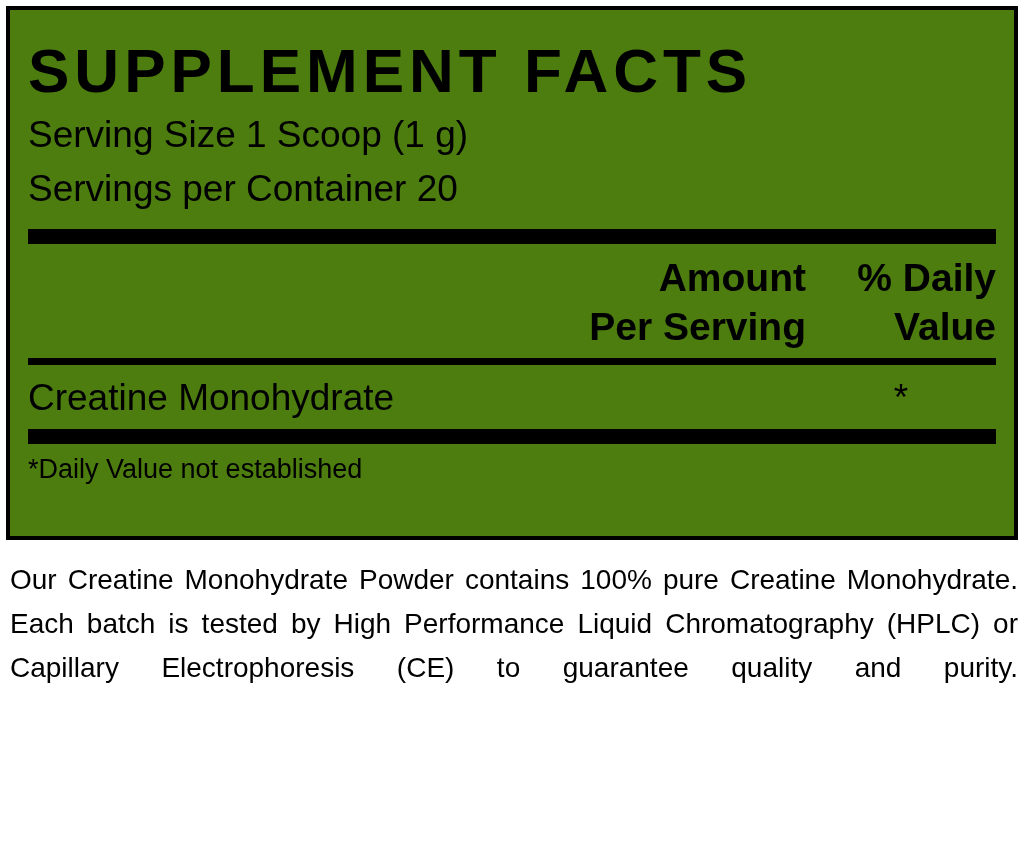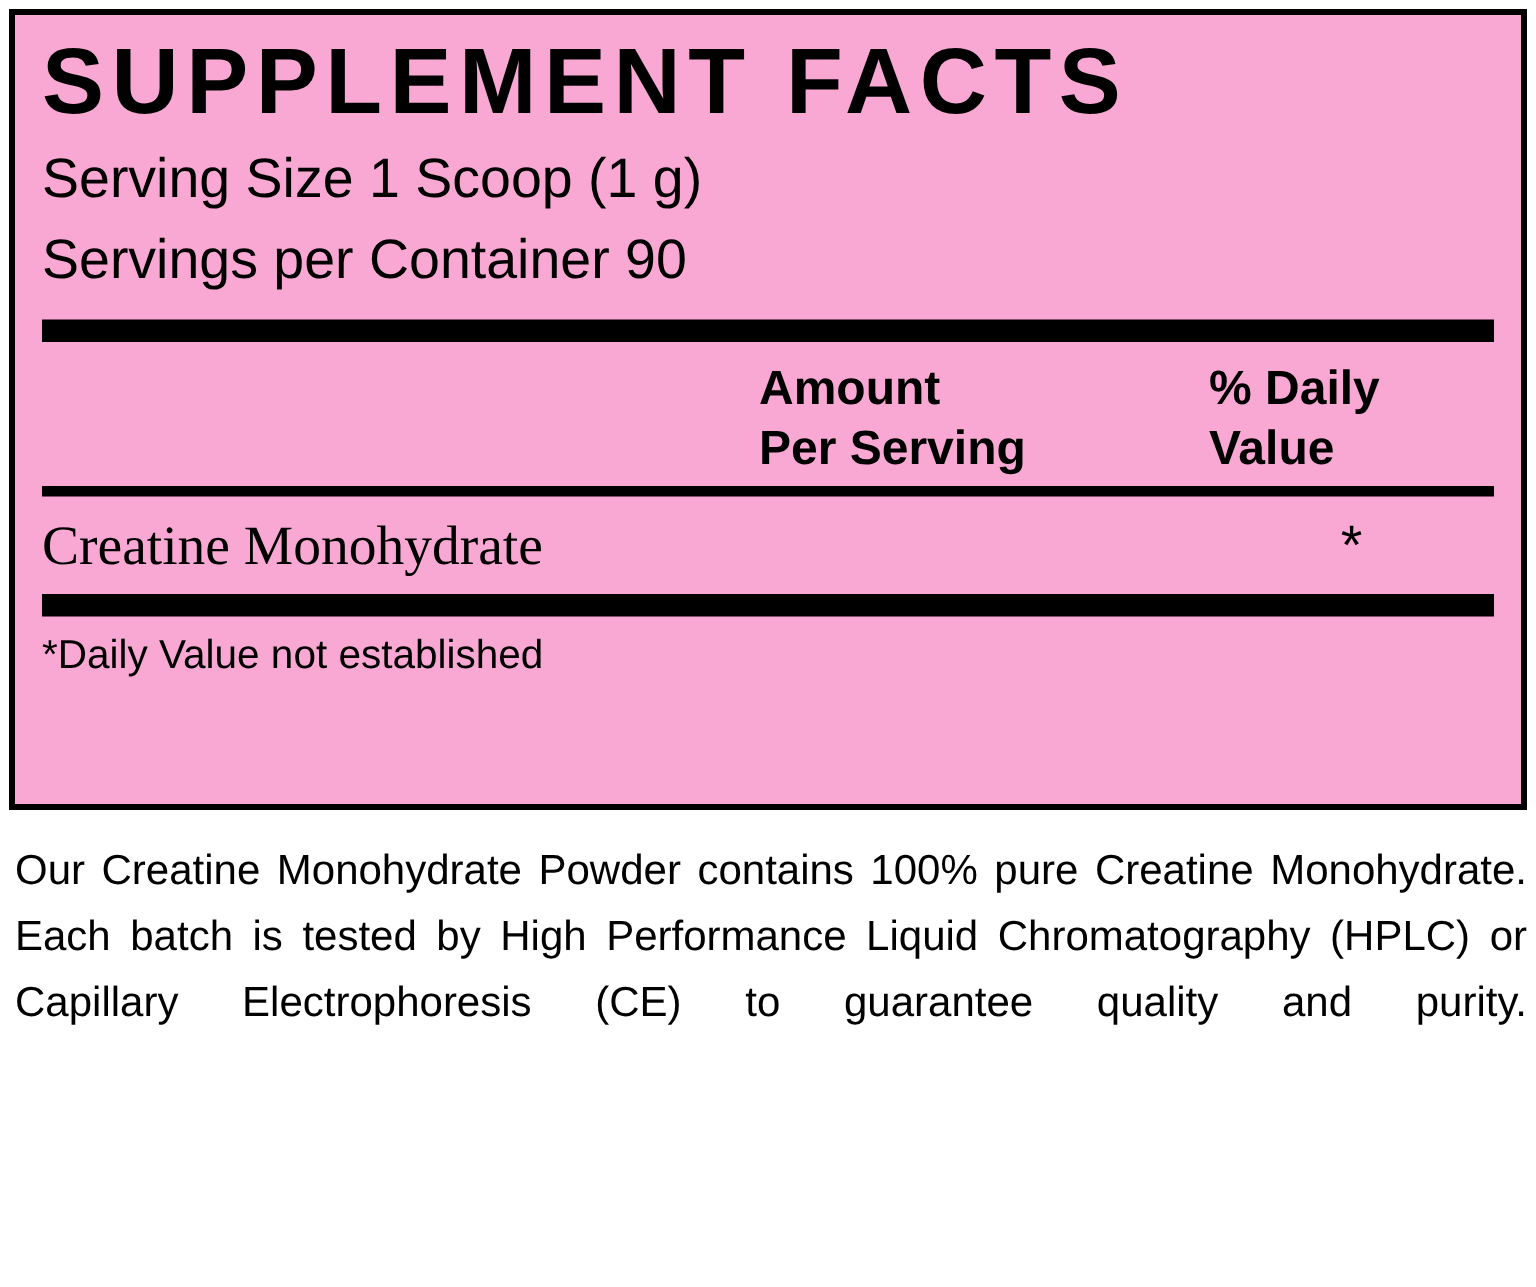--- a/index.html
+++ b/index.html
@@ -24,22 +24,22 @@
 
   
   .facts-panel {
     position: absolute;
     left: 6px;
     top: 6px;
     width: 1012px;
     height: 534px;
     box-sizing: border-box;
     border: 4px solid #000;
-    background: #f9a8d4;
-    padding: 0 18px;
+    background: #4d7c0f;
+    padding: 16px 18px;
   }
 
   .facts-title {
     font-size: 62px;
     font-weight: bold;
     letter-spacing: 5px;
     line-height: 1.0;
     margin-top: 14px;
     margin-bottom: 6px;
     white-space: nowrap;
@@ -67,44 +67,43 @@
     margin-top: 6px;
   }
 
   .col-head-row {
     display: flex;
     justify-content: flex-end;
     align-items: flex-start;
     padding-top: 10px;
   }
   .col-head {
-    font-size: 32px;
+    font-size: 39px;
     font-weight: bold;
     line-height: 1.25;
-    text-align: left;
+    text-align: right;
   }
   .col-head.amount {
     width: 300px;
   }
   .col-head.dv {
     width: 190px;
   }
   .col-head .l2 { display: block; }
 
   .nutrient-row {
     display: flex;
     align-items: baseline;
     padding-top: 12px;
     padding-bottom: 4px;
   }
   .nutrient-name {
     flex: 1 1 auto;
     font-size: 37px;
     white-space: nowrap;
-    font-family: Liberation Serif, serif;
   }
   .nutrient-amount {
     width: 300px;
     text-align: center;
     font-size: 37px;
   }
   .nutrient-dv {
     width: 190px;
     text-align: center;
     font-size: 37px;
@@ -137,21 +136,21 @@
 <body>
 
 <div class="page">
 
   <div class="facts-panel">
 
     <div class="facts-title">SUPPLEMENT FACTS</div>
 
     <div class="serving-line">Serving Size 1 Scoop (1 g)</div>
 
-    <div class="serving-line">Servings per Container 90</div>
+    <div class="serving-line">Servings per Container 20</div>
 
     <div class="rule-thick"></div>
 
     <div class="col-head-row">
       <div class="col-head amount">
         <span>Amount</span>
         <span class="l2">Per Serving</span>
       </div>
       <div class="col-head dv">
         <span>% Daily</span>

